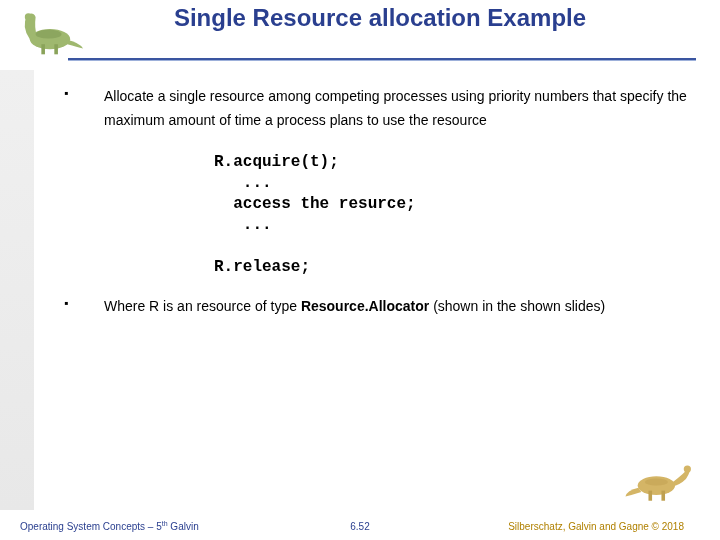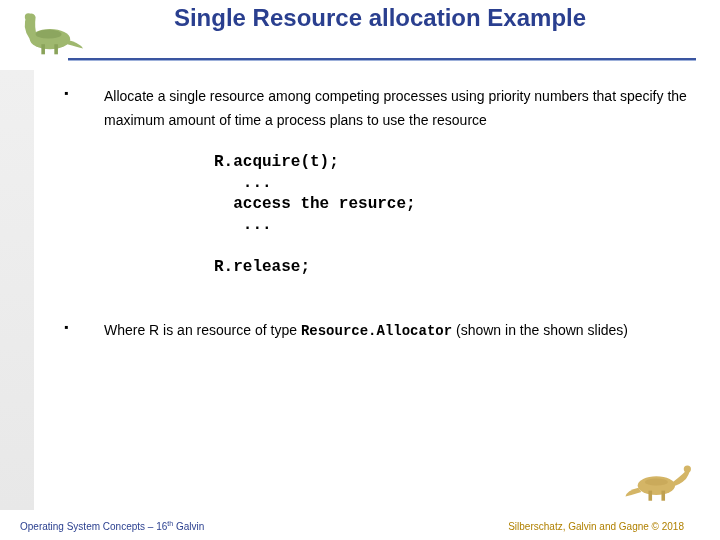--- a/index.html
+++ b/index.html
@@ -71,24 +71,24 @@
     flex: 1;
     line-height: 24px;
     margin-left: 20px;
   }
   .code-block {
     font-family: "Courier New", Courier, monospace;
     font-weight: bold;
     font-size: 16px;
     line-height: 21px;
     white-space: pre;
-    margin: 20px 0 40px 150px;
+    margin: 20px 0 16px 150px;
   }
   .mono-inline {
-    font-family: Liberation Mono, monospace;
+    font-family: Liberation Sans, sans-serif;
     font-weight: bold;
     text-align: center;
   }
   .footer {
     position: absolute;
     left: 0;
     right: 0;
     bottom: 8px;
     height: 20px;
     font-size: 10px;
@@ -169,16 +169,17 @@
   <path d="M 68 30 Q 84 18 90 10 Q 94 14 86 26 Q 78 34 68 36 Z" fill="#d4b566"></path>
   <circle cx="88" cy="12" r="5" fill="#d4b566"></circle>
   <path d="M 20 38 Q 4 42 2 50 Q 12 48 24 44 Z" fill="#d4b566"></path>
   <rect x="34" y="42" width="5" height="14" fill="#bfa050"></rect>
   <rect x="52" y="42" width="5" height="14" fill="#bfa050"></rect>
   <ellipse cx="45" cy="30" rx="16" ry="5" fill="#bfa050" opacity="0.5"></ellipse>
 </svg>
 
 <div class="footer">
   <div class="footer-left">
-    <span>Operating System Concepts – 16</span><sup>th</sup><span> Galvin</span>
+    <span>Operating System Concepts – 5</span><sup>th</sup><span> Galvin</span>
   </div>
+  <div class="footer-center">6.52</div>
   <div class="footer-right">Silberschatz, Galvin and Gagne © 2018</div>
 </div>
 
 </body></html>

